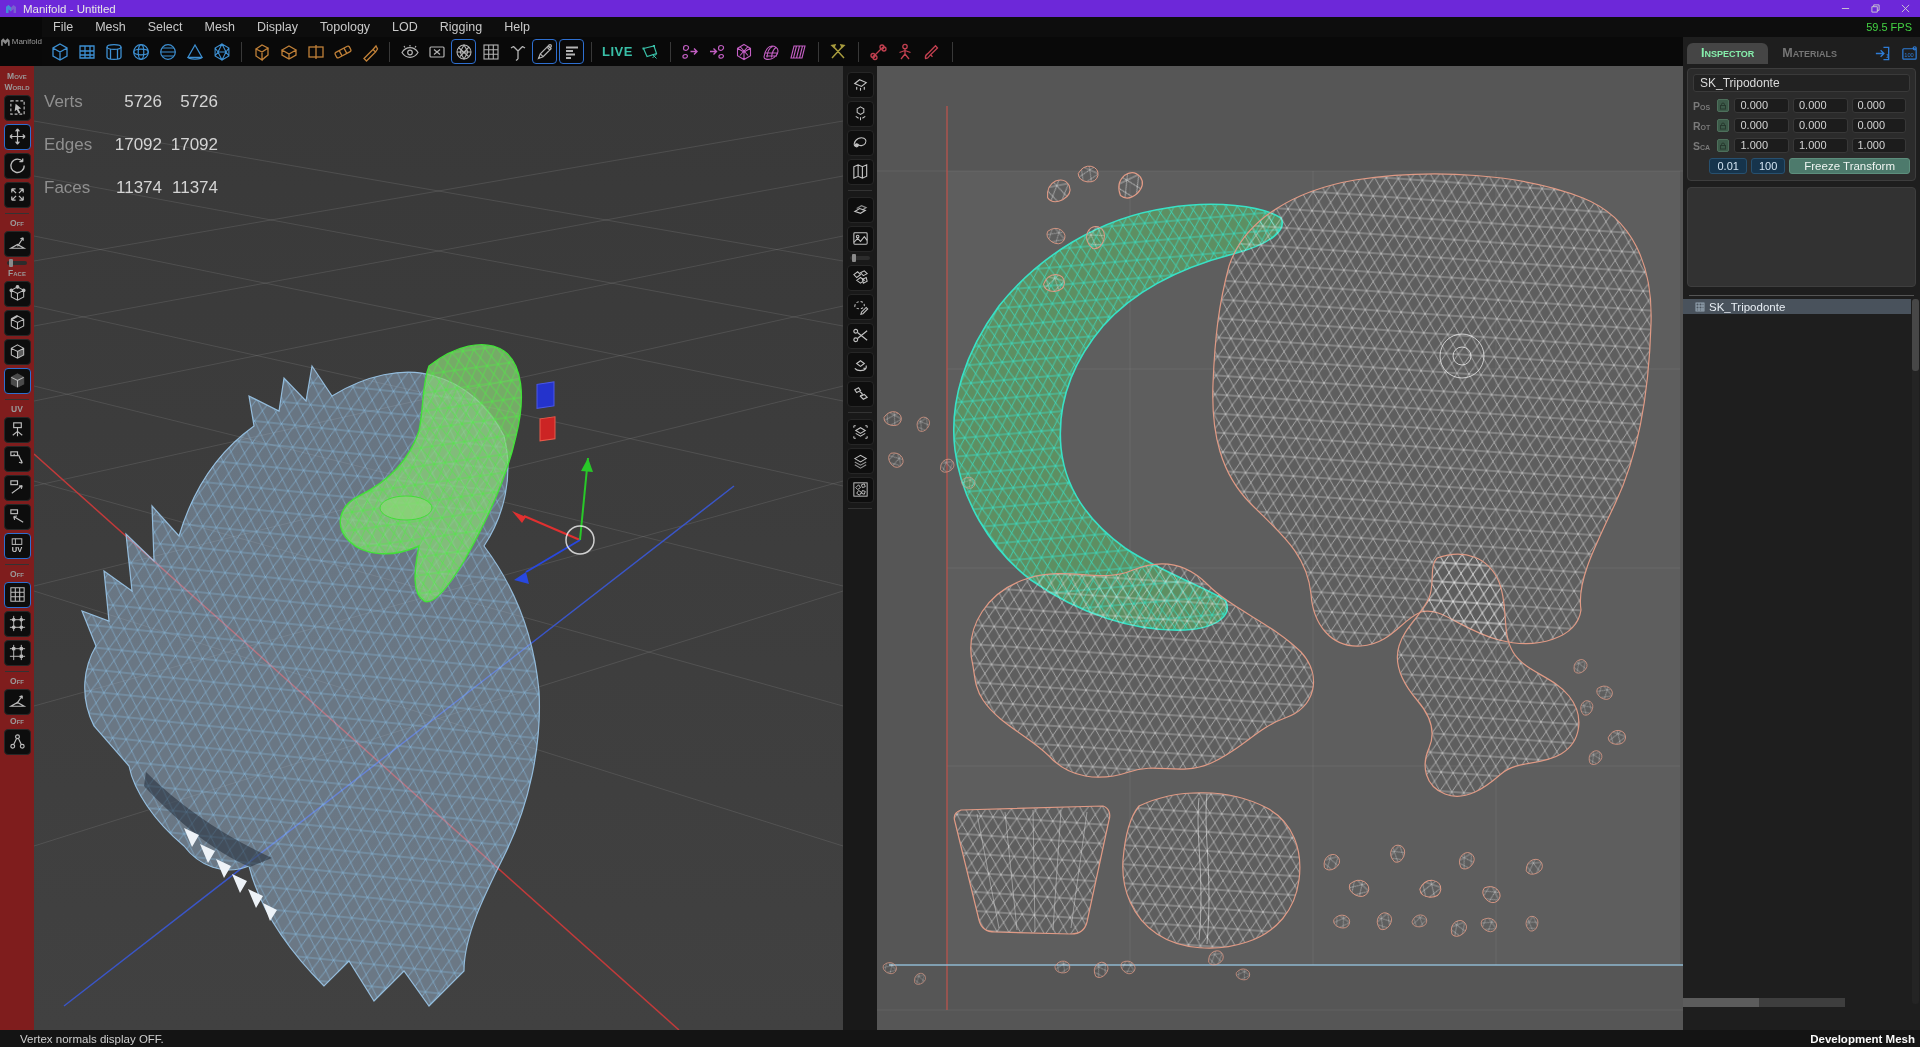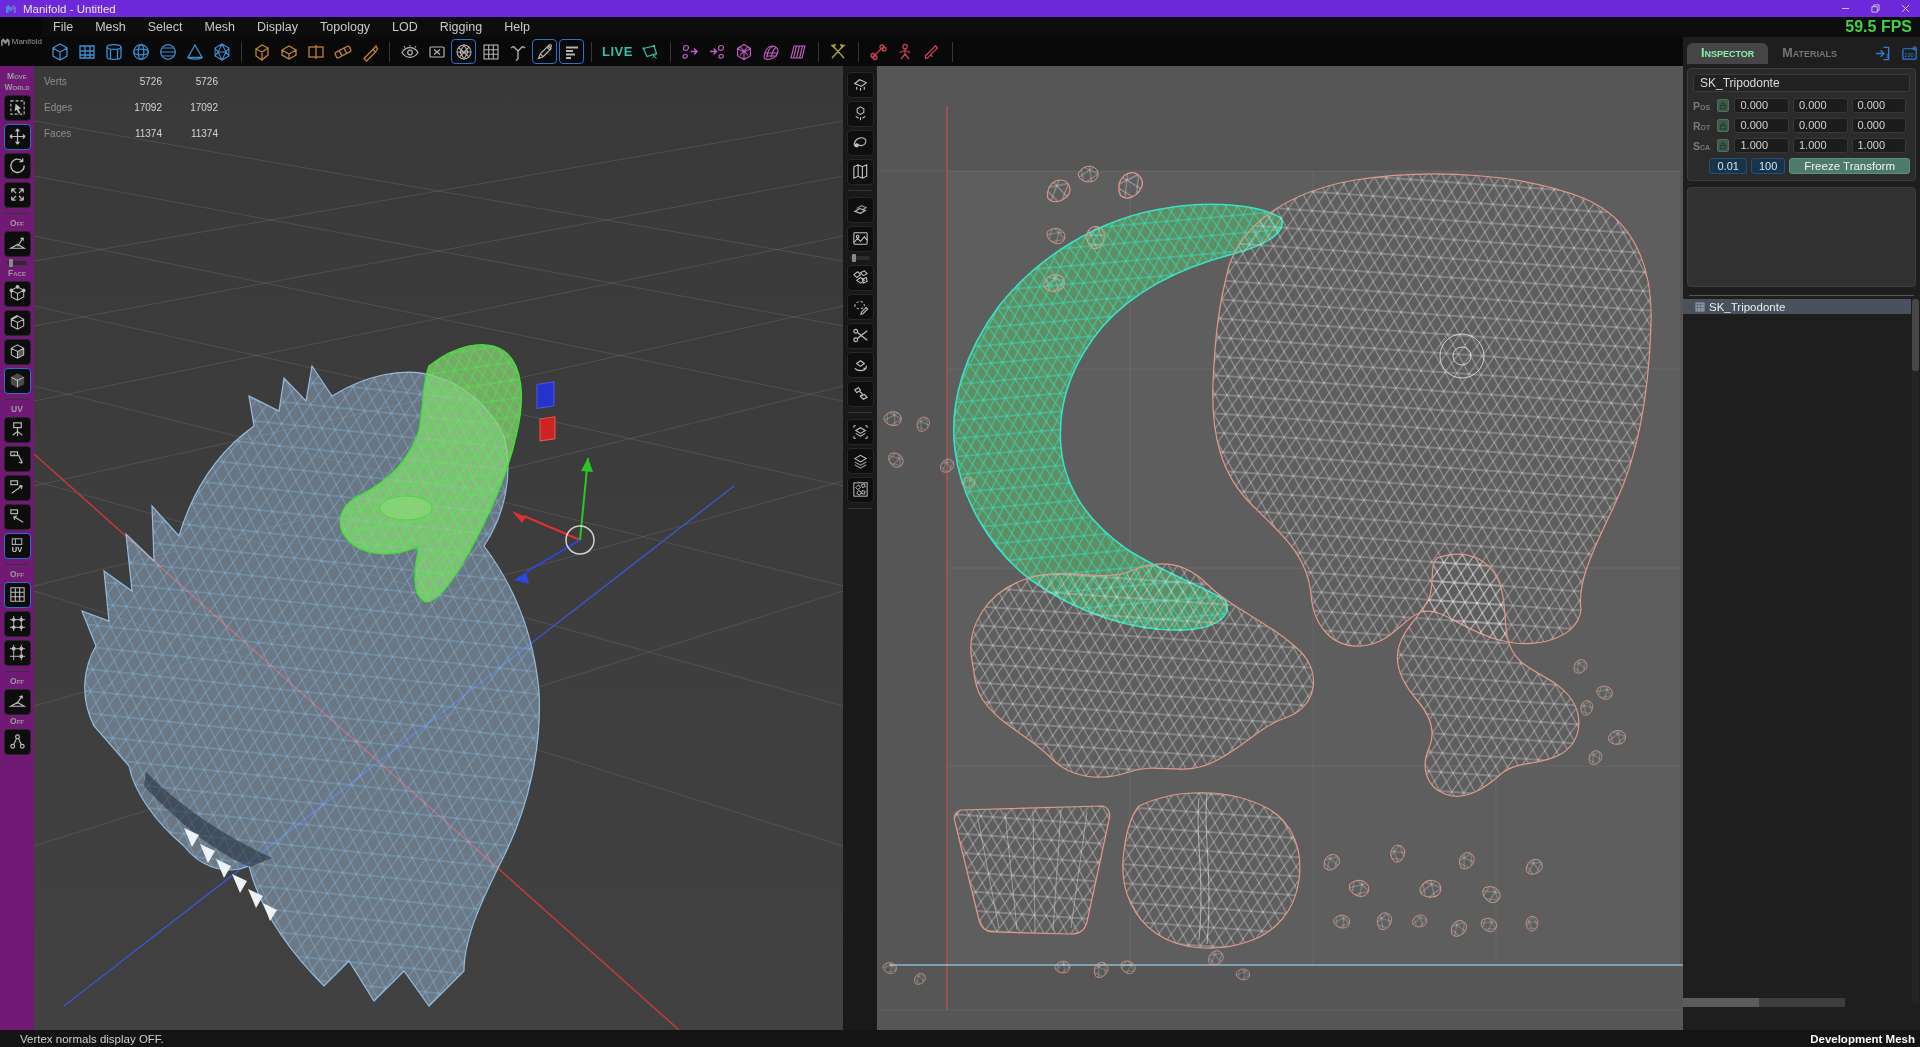--- a/index.html
+++ b/index.html
@@ -8,46 +8,46 @@
   .abs{position:absolute}
   
   #titlebar{left:0;top:0;width:1920px;height:17px;background:#6d28d9;display:flex;align-items:center;color:#e6e6e6;font-size:11.5px}
   #titlebar .logo{width:12px;height:12px;margin:0 6px 0 5px;flex:none}
   #wincontrols{margin-left:auto;display:flex;height:100%}
   .winbtn{width:30px;height:17px;display:flex;align-items:center;justify-content:center;color:#cfcfcf}
   .winbtn svg{width:9px;height:9px}
   
   #menubar{left:42px;top:17px;width:1878px;height:20px;background:#0d0d0d;display:flex;align-items:center;color:#c9c9c9;font-size:12.5px}
   .menuitem{padding:0 11px;height:100%;display:flex;align-items:center}
-  #fps{margin-left:auto;padding-right:8px;color:#43d243;font-size:16px;font-weight:700}
+  #fps{margin-left:auto;padding-right:8px;color:#43d243;font-size:11px;font-weight:400}
   
   #brand{left:0;top:17px;width:42px;height:49px;background:#080808;display:flex;flex-direction:row;align-items:center;justify-content:center;gap:1px}
   #brand svg{width:20px;height:18px}
   #brand .bname{font-size:8px;color:#9a9a9a}
   
   #toolbar{left:42px;top:37px;width:1641px;height:29px;background:#090909;display:flex;align-items:center;padding-left:4px}
   .tbtn{width:25px;height:25px;display:flex;align-items:center;justify-content:center;border-radius:4px;border:1px solid transparent;flex:none;margin:0 1px}
   .tbtn.active{border-color:#2e6fd0}
   .tbtn svg{width:20px;height:20px}
   .sep{width:1px;height:20px;background:#383838;margin:0 6px;flex:none}
   .g-blue{color:#3d8fd1}.g-orange{color:#c08038}.g-gray{color:#b4b4b4}.g-teal{color:#39bfa7}
   .g-pink{color:#c35fc3}.g-olive{color:#a89c3e}.g-red{color:#c24050}
   #live{color:#39bfa7;font-weight:700;font-size:13px;letter-spacing:.5px;margin:0 4px;flex:none}
   
-  #leftbar{left:0;top:66px;width:34px;height:964px;background:#701a75;display:flex;flex-direction:column;align-items:center;padding-top:5px}
+  #leftbar{left:0;top:66px;width:34px;height:964px;background:#7f1d1d;display:flex;flex-direction:column;align-items:center;padding-top:5px}
   .slabel{font-size:8.5px;color:#9a9a9a;font-weight:700;font-variant:small-caps;line-height:11px}
   .sbtn{width:27px;height:26px;margin:1.5px 0;border-radius:4px;background:#0d0d0d;border:1px solid #272727;display:flex;flex-direction:column;align-items:center;justify-content:center;color:#bdbdbd;flex:none}
   .sbtn.active{border-color:#2e6fd0}
   .sbtn svg{width:19px;height:19px}
   .sbtn .uvtxt{font-size:7.5px;color:#cfcfcf;line-height:7px;font-weight:700}
   .shr{width:24px;height:1px;background:#333;margin:4px 0;flex:none}
   .sslider{width:20px;height:4px;background:#2c2c2c;border-radius:2px;margin:3px 0;position:relative;flex:none}
   .sslider i{position:absolute;left:2px;top:-2px;width:4px;height:8px;background:#8a8a8a;border-radius:1px}
   
-  #stats{left:44px;top:76px;display:grid;grid-template-columns:62px 56px 56px;row-gap:15px;font-size:10px}
+  #stats{left:44px;top:92px;display:grid;grid-template-columns:62px 56px 56px;row-gap:23px;font-size:17px}
   #stats .sl{color:#8f8f8f}
   #stats .sv{color:#d4d4d4;text-align:right}
   
   #vp3d{left:34px;top:66px;width:809px;height:964px;background:linear-gradient(#393939,#414141)}
   #midbar{left:843px;top:66px;width:34px;height:964px;background:#191919;display:flex;flex-direction:column;align-items:center;padding-top:4px}
   .mbtn{width:27px;height:26px;margin:1.5px 0;border-radius:4px;background:#0e0e0e;border:1px solid #262626;display:flex;align-items:center;justify-content:center;color:#c2c2c2;flex:none}
   .mbtn svg{width:19px;height:19px}
   #vpuv{left:877px;top:66px;width:806px;height:964px;background:#565656}
   
   #rightpanel{left:1683px;top:37px;width:237px;height:993px;background:#1e1e1e;color:#cfcfcf}

